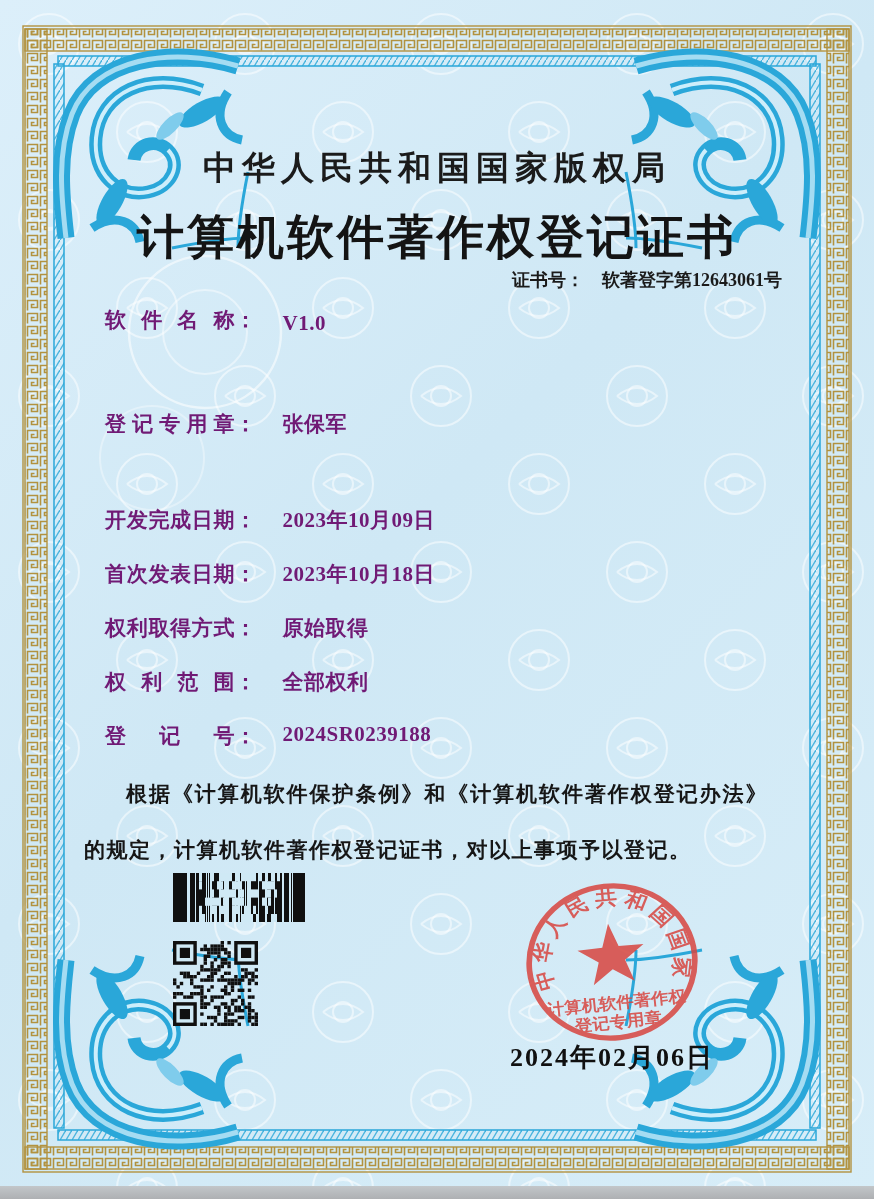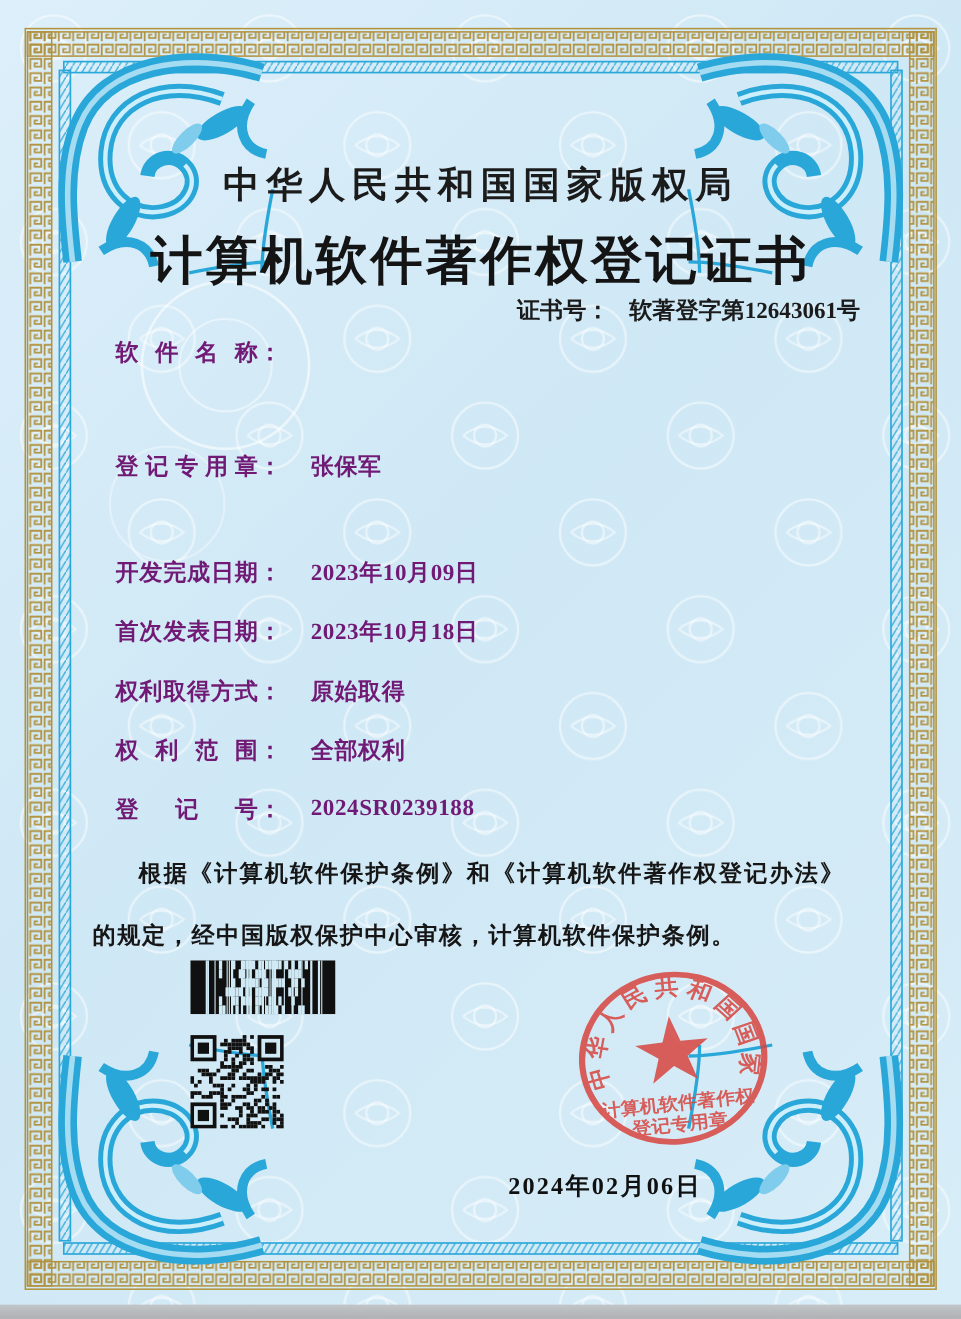--- a/index.html
+++ b/index.html
@@ -13,21 +13,21 @@
   .content{position:absolute;left:0;top:0;width:874px;height:1199px;z-index:2;text-decoration:underline;}
   .title1{
     position:absolute;left:0;top:146px;width:874px;text-align:center;
     font-size:33px;font-weight:bold;letter-spacing:6px;color:#1b1b1b;
   }
   .title2{
     position:absolute;left:0;top:206px;width:874px;text-align:center;
     font-size:47px;font-weight:bold;letter-spacing:3px;color:#141414;
   }
   .certno{
-    position:absolute;right:92px;top:268px;font-size:21px;font-weight:bold;color:#1b1b1b;
+    position:absolute;right:92px;top:268px;font-size:18px;font-weight:bold;color:#1b1b1b;
   }
   .certno .gap{display:inline-block;width:18px;}
   .row{
     position:absolute;left:105px;display:flex;align-items:flex-start;
     font-size:21px;font-weight:bold;color:#701a75;letter-spacing:0.5px;
   }
   .lbl{display:inline-block;width:130px;text-align:justify;text-align-last:justify;white-space:nowrap;}
   .colon{display:inline-block;}
   .val{padding-left:26px;white-space:nowrap;}
   .val .vline{line-height:35px;}
@@ -36,22 +36,22 @@
     font-size:21px;font-weight:bold;line-height:56px;letter-spacing:1.5px;
     text-align:justify;text-indent:2em;color:#161616;
   }
   #barcode{position:absolute;left:173px;top:873px;width:132px;height:49px;}
   #qrcode{position:absolute;left:173px;top:941px;width:85px;height:82px;}
   #seal{
     position:absolute;left:516px;top:874px;width:192px;height:176px;
     transform:rotate(-6deg);opacity:0.85;
   }
   .issue-date{
-    position:absolute;left:462px;top:1063px;width:300px;
-    font-size:22px;font-weight:bold;letter-spacing:2px;color:#101010;
+    position:absolute;left:462px;top:1040px;width:300px;text-align:center;
+    font-size:26px;font-weight:bold;letter-spacing:2px;color:#101010;
   }
   .photo-edge{
     position:absolute;left:0;bottom:0;width:874px;height:13px;
     background:linear-gradient(180deg,#c2c6c9,#aeb0b3);z-index:3;
   }
 </style>
 </head>
 <body>
 
 <svg id="bg-decor" width="874" height="1199" viewBox="0 0 874 1199">
@@ -115,20 +115,21 @@
   <div class="title2">计算机软件著作权登记证书</div>
 
   <div class="certno">
     <span>证书号：</span><span class="gap"></span><span>软著登字第12643061号</span>
   </div>
 
   <div class="row" style="top:306px">
     <span class="lbl">软件名称</span>
       <span class="colon">：</span>
     <span class="val">
+      <div class="vline">V1.0</div>
     </span>
   </div>
 
   <div class="row" style="top:410px">
     <span class="lbl">登记专用章</span>
       <span class="colon">：</span>
     <span class="val">张保军</span>
   </div>
 
   <div class="row" style="top:506px">
@@ -154,21 +155,21 @@
       <span class="colon">：</span>
     <span class="val">全部权利</span>
   </div>
 
   <div class="row" style="top:722px">
     <span class="lbl">登记号</span>
       <span class="colon">：</span>
     <span class="val">2024SR0239188</span>
   </div>
 
-  <div class="statement">根据《计算机软件保护条例》和《计算机软件著作权登记办法》的规定，经中国版权保护中心审核，计算机软件保护条例。</div>
+  <div class="statement">根据《计算机软件保护条例》和《计算机软件著作权登记办法》的规定，计算机软件著作权登记证书，对以上事项予以登记。</div>
 
   <div id="barcode"><svg width="132" height="49" viewBox="0 0 132 49">
         <rect width="132" height="49" fill="#101010"></rect>
         <rect x="14" y="0" width="2" height="49" fill="#cfe9f5"></rect>
         <rect x="16" y="0" width="1" height="49" fill="#cfe9f5"></rect>
         <rect x="22" y="0" width="1" height="49" fill="#cfe9f5"></rect>
         <rect x="33" y="0" width="1" height="49" fill="#cfe9f5"></rect>
         <rect x="35" y="0" width="1" height="49" fill="#cfe9f5"></rect>
         <rect x="37" y="0" width="2" height="49" fill="#cfe9f5"></rect>
         <rect x="46" y="0" width="2" height="49" fill="#cfe9f5"></rect>

